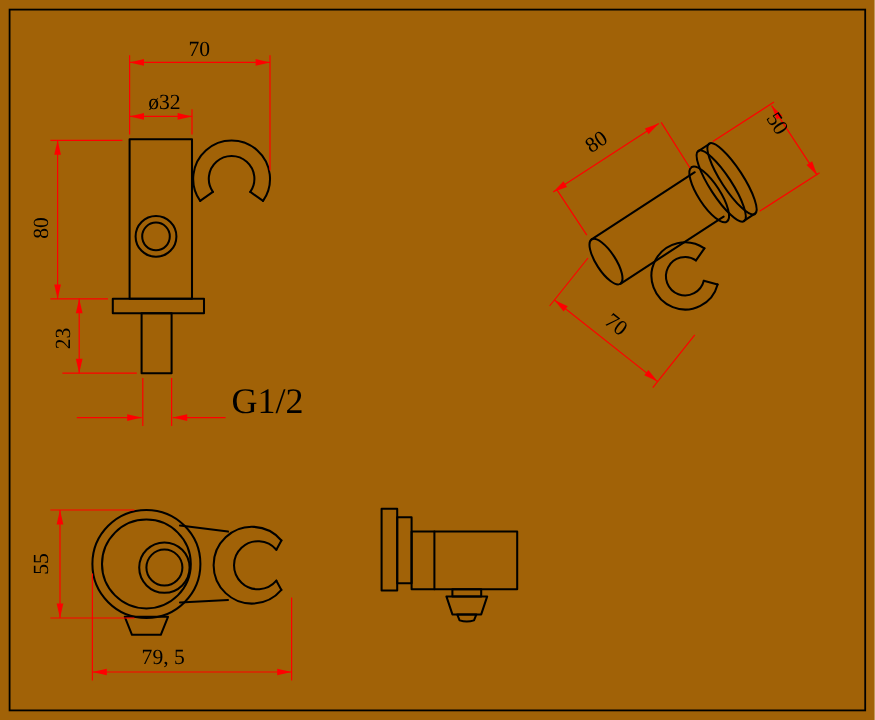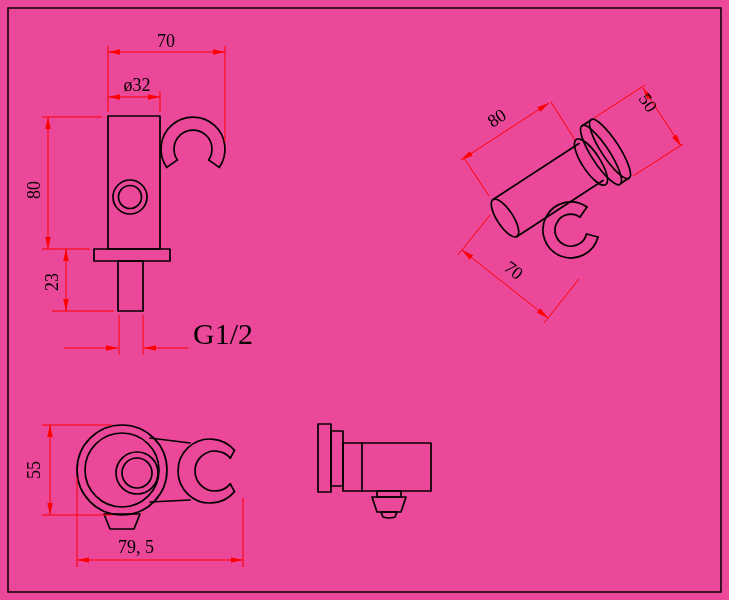--- a/index.html
+++ b/index.html
@@ -1,16 +1,16 @@
 <!DOCTYPE html>
 <html><head>
 <meta charset="utf-8">
 <style>
   html,body{margin:0;padding:0;background:#ffffff;width:729px;height:600px;overflow:hidden;}
-  .canvas{position:relative;width:729px;height:600px;background:#ec4899;}
+  .canvas{position:relative;width:729px;height:600px;background:#a16207;}
   svg{display:block;}
   .part{stroke:#000000;stroke-width:1.7;fill:none;stroke-linejoin:round;stroke-linecap:round;}
   .dimline{stroke:#ff0000;stroke-width:1;fill:none;}
   .dimtext{font-family:"Liberation Serif",serif;font-size:18px;fill:#000000;stroke:none;}
   .threadtext{font-family:"Liberation Serif",serif;font-size:30px;fill:#000000;stroke:none;}
   .frame{stroke:#000000;stroke-width:1.5;fill:none;}
 </style>
 </head>
 <body>
 

